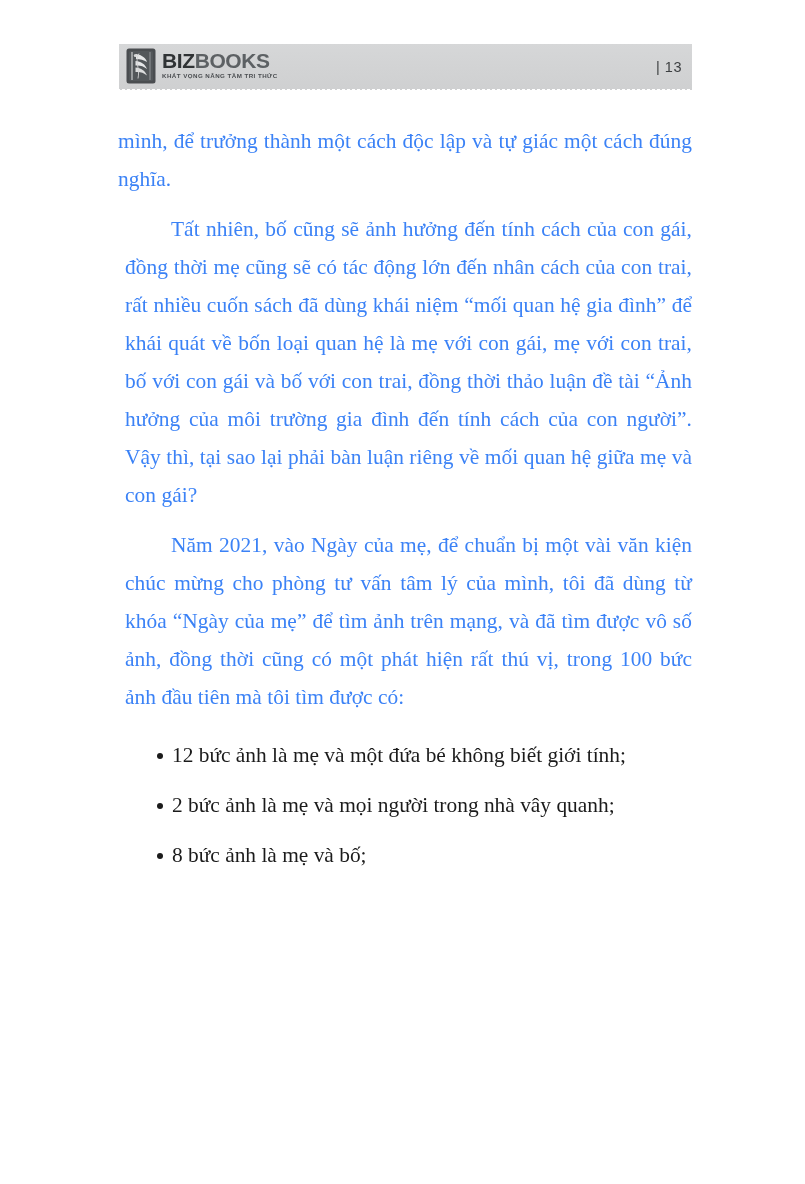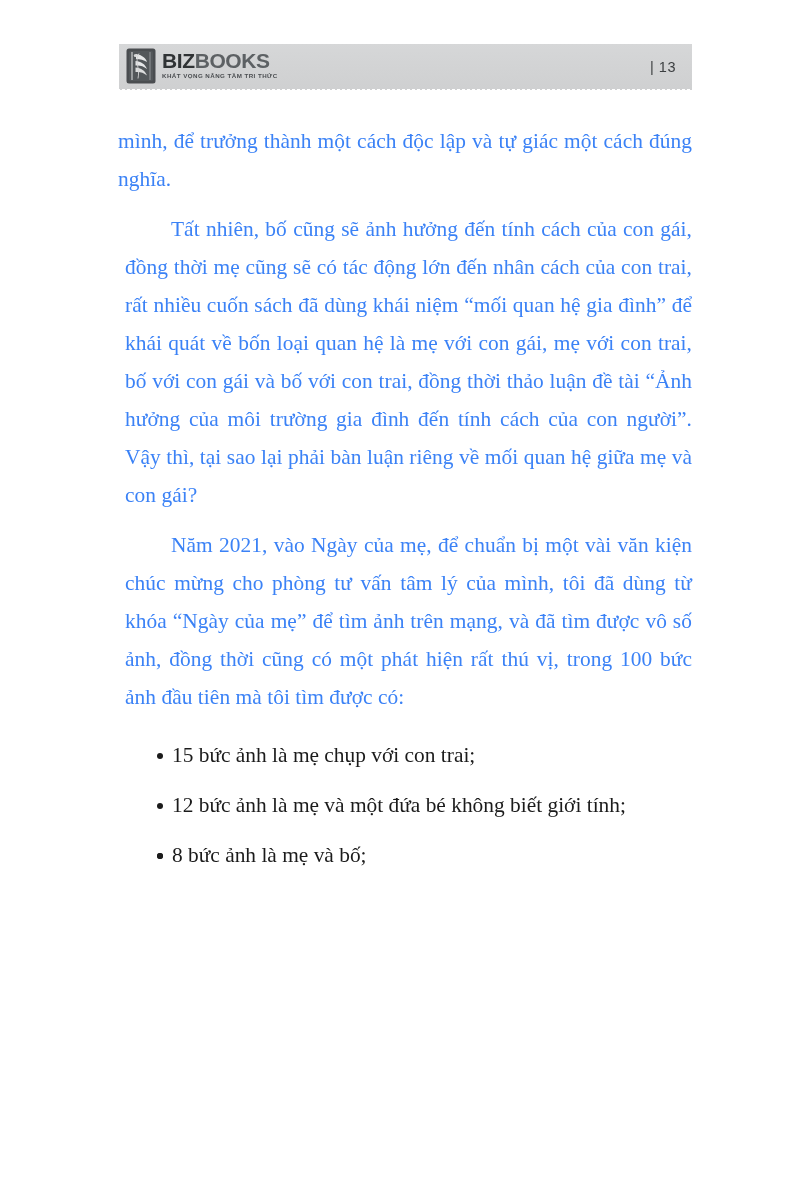--- a/index.html
+++ b/index.html
@@ -79,21 +79,21 @@
     font-size: 6.2px;
     line-height: 8px;
     letter-spacing: 0.45px;
     color: #4a4d50;
     margin-top: 1px;
     white-space: nowrap;
   }
 
   .header-page-no {
     position: absolute;
-    right: 16px;
+    right: 10px;
     top: 50%;
     transform: translateY(-50%);
     font-family: "Liberation Sans", "DejaVu Sans", sans-serif;
     font-size: 14.5px;
     color: #3c3f41;
     letter-spacing: 0.5px;
     white-space: nowrap;
   }
 
   
@@ -169,20 +169,19 @@
     <div class="header-page-no">| 13</div>
   </div>
 
   <div class="content">
 
     <p class="para">mình, để trưởng thành một cách độc lập và tự giác một cách đúng nghĩa.</p>
     <p class="para indent">Tất nhiên, bố cũng sẽ ảnh hưởng đến tính cách của con gái, đồng thời mẹ cũng sẽ có tác động lớn đến nhân cách của con trai, rất nhiều cuốn sách đã dùng khái niệm “mối quan hệ gia đình” để khái quát về bốn loại quan hệ là mẹ với con gái, mẹ với con trai, bố với con gái và bố với con trai, đồng thời thảo luận đề tài “Ảnh hưởng của môi trường gia đình đến tính cách của con người”. Vậy thì, tại sao lại phải bàn luận riêng về mối quan hệ giữa mẹ và con gái?</p>
     <p class="para indent">Năm 2021, vào Ngày của mẹ, để chuẩn bị một vài văn kiện chúc mừng cho phòng tư vấn tâm lý của mình, tôi đã dùng từ khóa “Ngày của mẹ” để tìm ảnh trên mạng, và đã tìm được vô số ảnh, đồng thời cũng có một phát hiện rất thú vị, trong 100 bức ảnh đầu tiên mà tôi tìm được có:</p>
 
     <ul class="bullets">
-      <li><span class="dot"></span><span>15 bức ảnh là mẹ chụp với con trai;</span></li>
       <li><span class="dot"></span><span>12 bức ảnh là mẹ và một đứa bé không biết giới tính;</span></li>
-      <li><span class="dot"></span></li>
+      <li><span class="dot"></span><span>2 bức ảnh là mẹ và mọi người trong nhà vây quanh;</span></li>
       <li><span class="dot"></span><span>8 bức ảnh là mẹ và bố;</span></li>
     </ul>
 
   </div>
 </div>
 
 </body></html>

